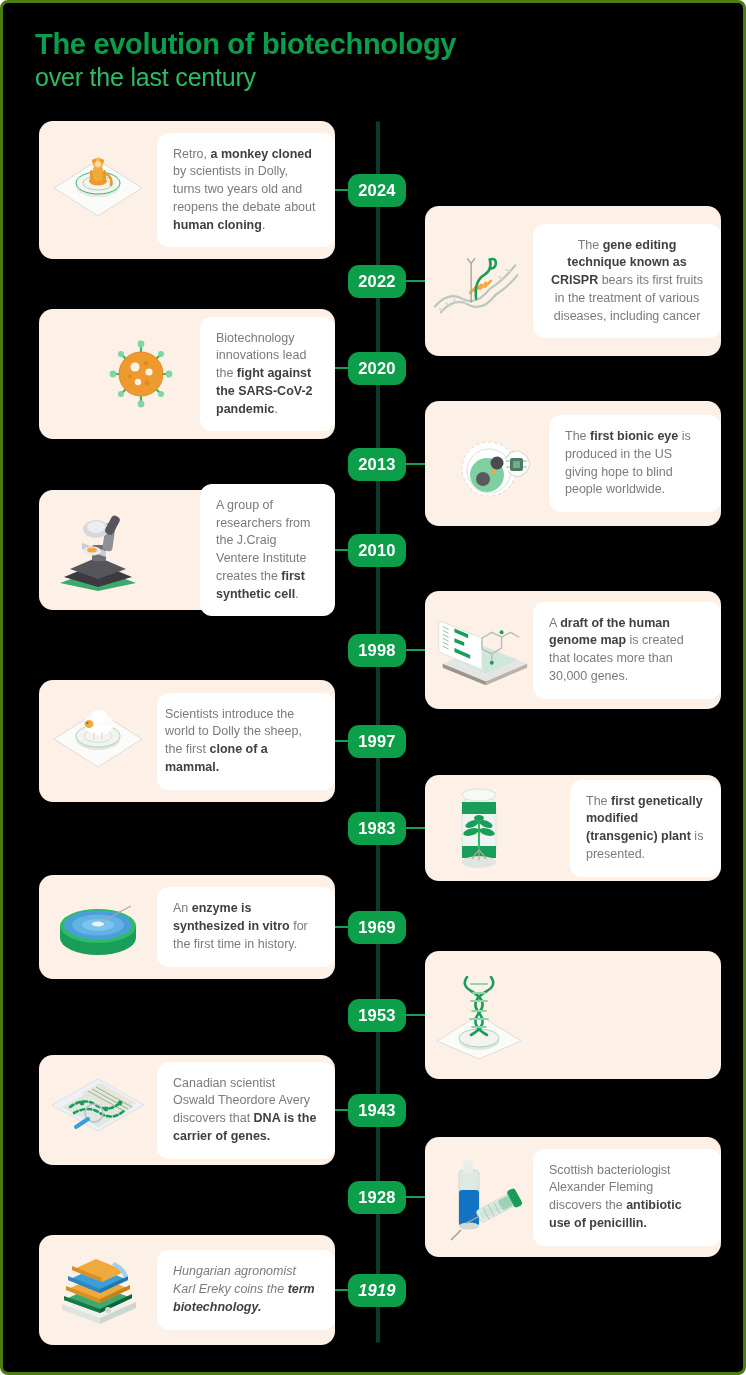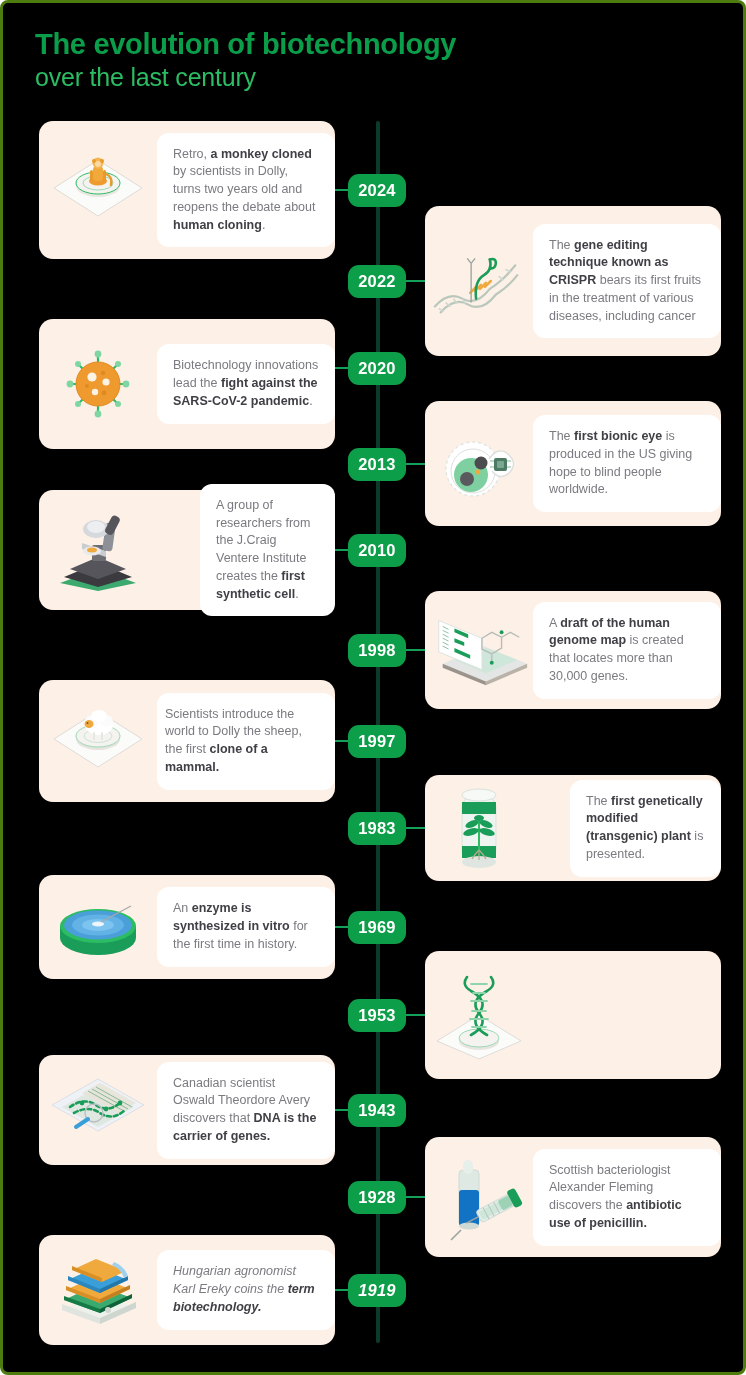--- a/index.html
+++ b/index.html
@@ -120,21 +120,21 @@
   <path d="M56 22 q7 3 5 11" stroke="#e89a2b" stroke-width="2.4" fill="none" stroke-linecap="round"></path>
  </g>
 </svg>
           </div>
           <div class="bubble" style="width: 178px;"><span>Retro, </span><b>a monkey cloned</b><span> by scientists in Dolly, turns two years old and reopens the debate about </span><b>human cloning</b><span>.</span></div>
         </div>
         <div class="connector" style="left: 332px; width: 13px;"></div>
         <div class="pill">2024</div>
       </div>
       <div class="row right" style="top: 203px; height: 150px;">
-        <div class="card" style="width: 296px; height: 150px; top: 0px;">
+        <div class="card" style="width: 296px; height: 150px; top: 0px; text-align: center;">
           <div class="illo" style="width: 108px;">
             <svg width="110" height="80" viewBox="0 0 110 80">
  <g stroke="#b9c7bd" stroke-width="2.2" fill="none" stroke-linecap="round">
   <path d="M10 66 q14 -16 28 -8 t28 -10 q14 -9 26 -24"></path>
   <path d="M16 72 q14 -16 28 -8 t28 -10 q14 -9 22 -20"></path>
  </g>
  <g stroke="#cdd8d0" stroke-width="1.6">
   <line x1="14" y1="68" x2="19" y2="71"></line>
                 <line x1="21" y1="62" x2="26" y2="66"></line>
   <line x1="29" y1="58" x2="33" y2="63"></line>
@@ -153,21 +153,21 @@
  <line x1="47" y1="22" x2="47" y2="62" stroke="#9aa6a0" stroke-width="1.4"></line>
  <path d="M47 22 l-4 -5 M47 22 l4 -5" stroke="#9aa6a0" stroke-width="1.4" fill="none"></path>
 </svg>
           </div>
           <div class="bubble" style="width: 188px;"><span>The </span><b>gene editing technique known as CRISPR</b><span> bears its first fruits in the treatment of various diseases, including cancer</span></div>
         </div>
         <div class="connector" style="left: 403px; width: 19px;"></div>
         <div class="pill">2022</div>
       </div>
       <div class="row left" style="top: 300px; height: 130px;">
-        <div class="card" style="width: 296px; height: 130px; top: 16px;">
+        <div class="card" style="width: 296px; height: 130px; top: 6px; padding-left: 43px;">
           <div class="illo" style="width: 118px;">
             <svg width="80" height="76" viewBox="0 0 80 76">
  <g stroke="#2cbc63" stroke-width="2.2" stroke-linecap="round">
   <line x1="40" y1="8" x2="40" y2="16"></line>
                 <line x1="40" y1="60" x2="40" y2="68"></line>
   <line x1="12" y1="38" x2="20" y2="38"></line>
                 <line x1="60" y1="38" x2="68" y2="38"></line>
   <line x1="20" y1="18" x2="26" y2="24"></line>
                 <line x1="54" y1="52" x2="60" y2="58"></line>
   <line x1="60" y1="18" x2="54" y2="24"></line>
@@ -196,21 +196,21 @@
   <circle cx="46" cy="47" r="2.4"></circle>
  </g>
 </svg>
           </div>
           <div class="bubble" style="width: 178px;"><span>Biotechnology innovations lead the </span><b>fight against the SARS-CoV-2 pandemic</b><span>.</span></div>
         </div>
         <div class="connector" style="left: 332px; width: 13px;"></div>
         <div class="pill">2020</div>
       </div>
       <div class="row right" style="top: 398px; height: 125px;">
-        <div class="card" style="width: 296px; height: 125px; top: 0px;">
+        <div class="card" style="width: 296px; height: 125px; top: 0px; padding-left: 16px;">
           <div class="illo" style="width: 108px;">
             <svg width="96" height="78" viewBox="0 0 96 78">
  <circle cx="42" cy="44" r="27" fill="#ffffff" stroke="#e1e5e2" stroke-width="1.4" stroke-dasharray="3 3"></circle>
  <circle cx="42" cy="46" r="22" fill="#ffffff" stroke="#dcdfdc" stroke-width="1"></circle>
  <circle cx="40" cy="50" r="17" fill="#7fd0a0"></circle>
  <circle cx="36" cy="54" r="7" fill="#5a5a5e"></circle>
  <circle cx="50" cy="38" r="6.5" fill="#4c4c50"></circle>
  <circle cx="47" cy="47" r="2.4" fill="#f0a93c"></circle>
  <path d="M58 34 q10 -14 20 -4 q9 9 0 18 q-9 8 -17 -2" fill="#ffffff" stroke="#dcdfdc" stroke-width="1.4"></path>
  <rect x="63" y="33" width="13" height="13" rx="2" fill="#4c7a63"></rect>

